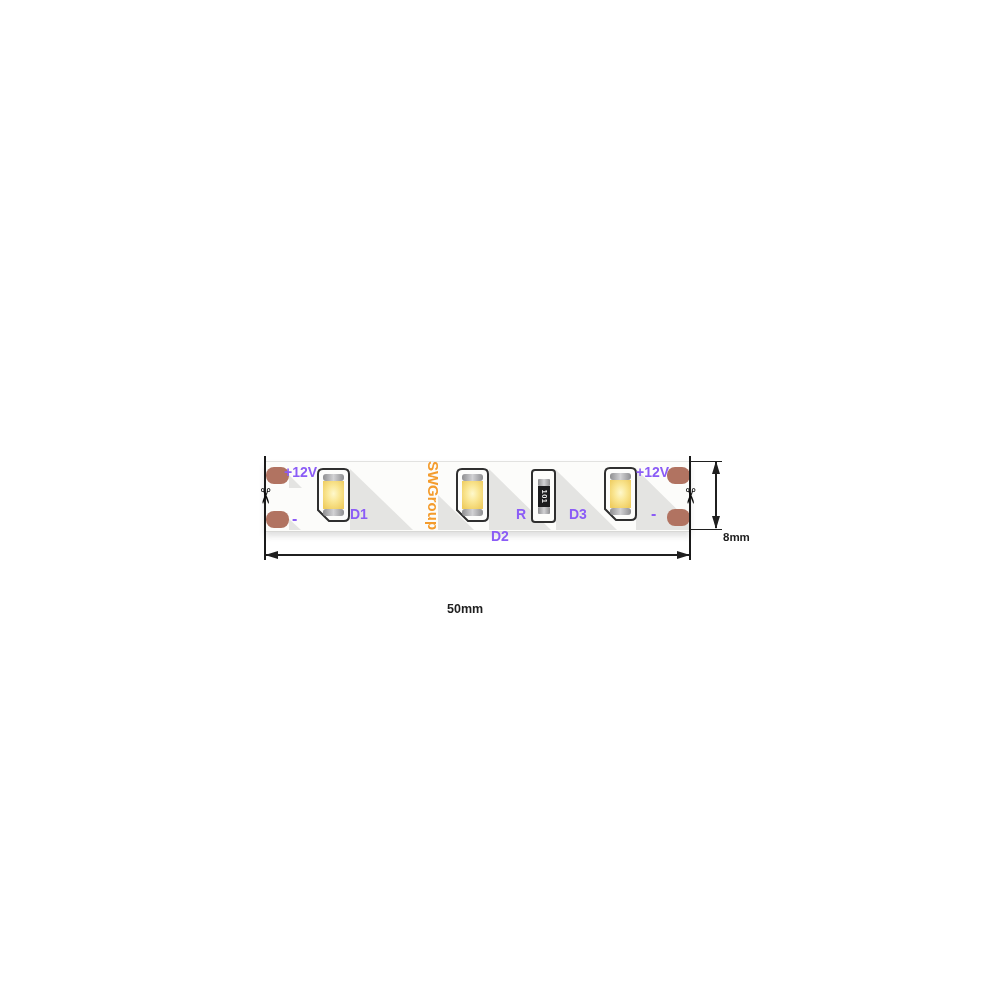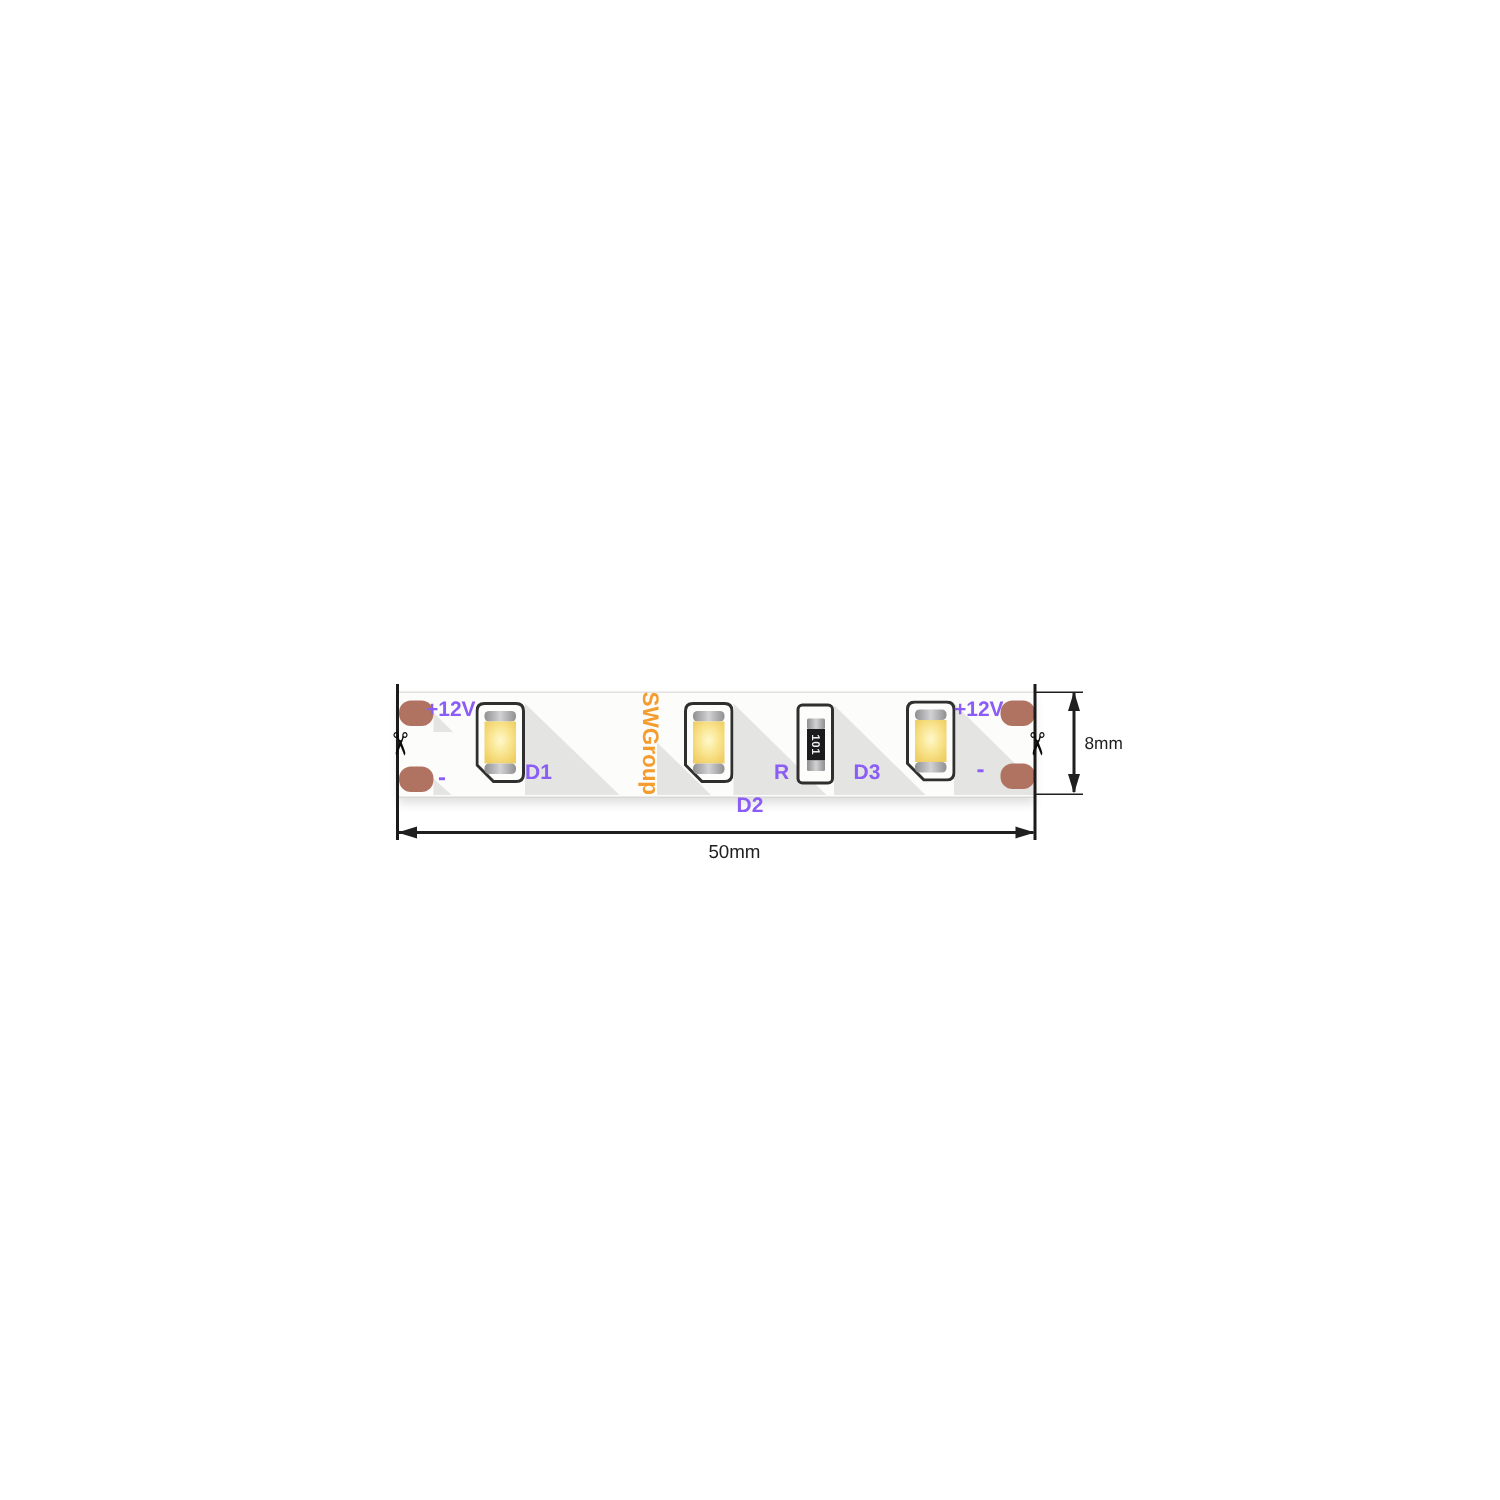--- a/index.html
+++ b/index.html
@@ -102,23 +102,24 @@
     line-height: 14px;
     white-space: nowrap;
     z-index: 6;
   }
 
   
   .dim-line { position: absolute; background: #1F1F1F; z-index: 4; }
   .dim-label {
     position: absolute;
     color: #1F1F1F;
-    font-weight: normal;
+    font-weight: bold;
     z-index: 4;
     white-space: nowrap;
+    margin-top: 41px;
   }
   .arr { position: absolute; width: 0; height: 0; z-index: 4; }
   .arr-left  { border-top: 4.5px solid transparent; border-bottom: 4.5px solid transparent; border-right: 13px solid #1F1F1F; }
   .arr-right { border-top: 4.5px solid transparent; border-bottom: 4.5px solid transparent; border-left: 13px solid #1F1F1F; }
   .arr-up    { border-left: 4.5px solid transparent; border-right: 4.5px solid transparent; border-bottom: 13px solid #1F1F1F; }
   .arr-down  { border-left: 4.5px solid transparent; border-right: 4.5px solid transparent; border-top: 13px solid #1F1F1F; }
 </style>
 </head>
 <body>
 
@@ -197,21 +198,21 @@
   <div class="lbl" style="left:350px; top:507px;">D1</div>
   <div class="lbl" style="left:491px; top:529px;">D2</div>
   <div class="lbl" style="left:516px; top:507px;">R</div>
   <div class="lbl" style="left:569px; top:507px;">D3</div>
 
   <div class="brand">SWGroup</div>
 
   <div class="dim-line" style="left:266px; top:554.3px; width:423px; height:1.5px;"></div>
   <div class="arr arr-left" style="left:265px; top:550.5px;"></div>
   <div class="arr arr-right" style="left:677px; top:550.5px;"></div>
-  <div class="dim-label" style="left:447px; top:561px; width:60px; text-align:right; font-size:12.5px;">50mm</div>
+  <div class="dim-label" style="left:447px; top:561px; width:60px; text-align:left; font-size:12.5px;">50mm</div>
 
   <div class="dim-line" style="left:690px; top:460.5px; width:32px; height:1.5px;"></div>
   <div class="dim-line" style="left:690px; top:528.5px; width:32px; height:1.5px;"></div>
   <div class="dim-line" style="left:715.3px; top:462px; width:1.5px; height:66px;"></div>
   <div class="arr arr-up" style="left:711.5px; top:461px;"></div>
   <div class="arr arr-down" style="left:711.5px; top:516px;"></div>
   <div class="dim-label" style="left:723px; top:490px; font-size:11.5px;">8mm</div>
 
 </div>
 

